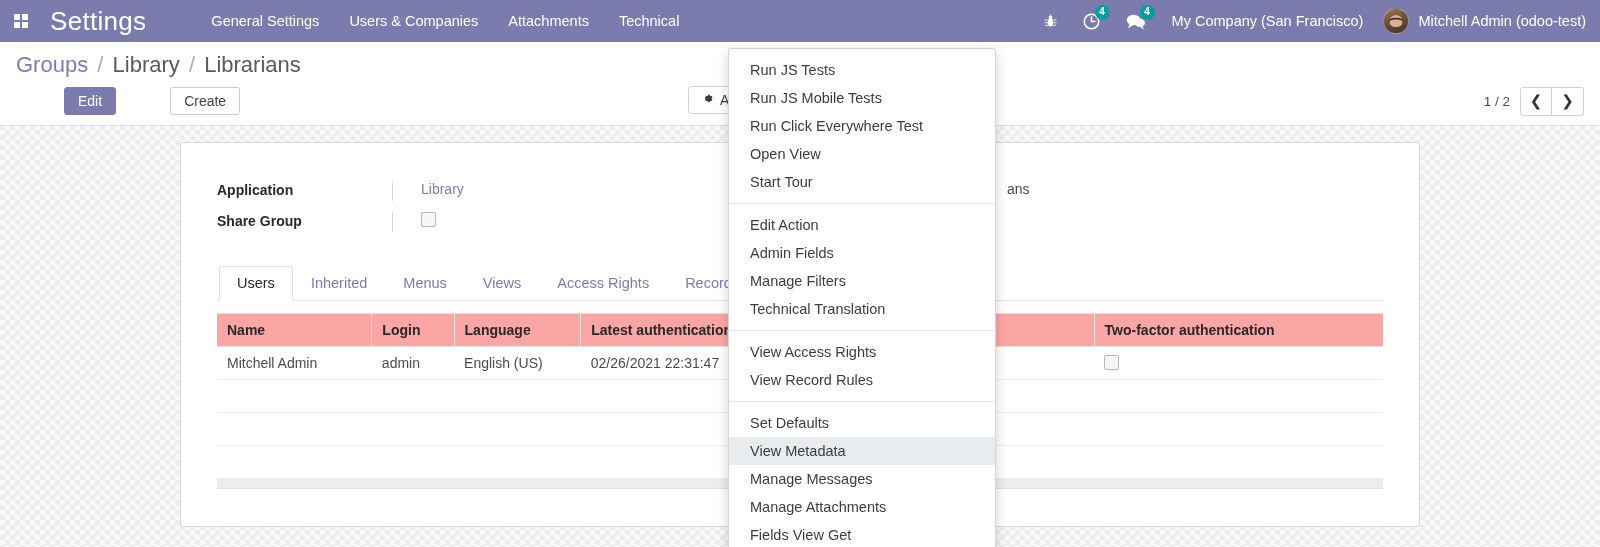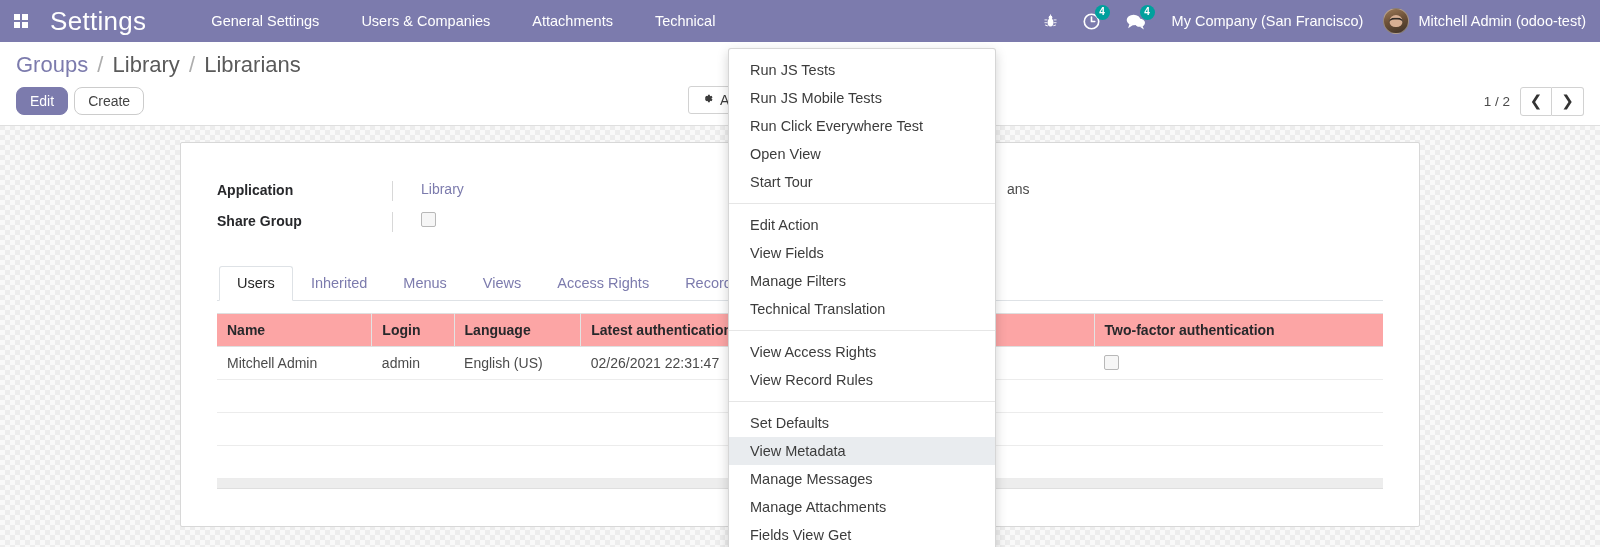--- a/index.html
+++ b/index.html
@@ -45,21 +45,21 @@
     font-size: 26px;
     font-weight: 300;
     margin-left: 16px;
     letter-spacing: 0.3px;
     white-space: nowrap;
   }
   .nav-menus {
     display: flex;
     align-items: center;
     margin-left: 52px;
-    gap: 16px;
+    gap: 4px;
   }
   .nav-menus .nav-item {
     font-size: 14.5px;
     padding: 6px 13px;
     white-space: nowrap;
     cursor: pointer;
     color: #fff;
   }
   .nav-right {
     margin-left: auto;
@@ -150,27 +150,28 @@
   .breadcrumb .crumb-text { color: #5a5a5a; }
   .cp-row {
     display: flex;
     align-items: center;
     position: relative;
     height: 30px;
   }
   .btn {
     font-size: 14px;
     padding: 4px 13px;
-    border-radius: 8px;
+    border-radius: 3px;
     border: 1px solid #ccc;
     background: #fff;
     color: #444;
     cursor: pointer;
     line-height: 18px;
     white-space: nowrap;
+    margin-left: 48px;
   }
   .btn-primary {
     background: #7c7bad;
     border-color: #7c7bad;
     color: #fff;
   }
   .cp-left { display: flex; gap: 6px; align-items: center; }
   .cp-center {
     position: absolute;
     left: 672px;
@@ -540,21 +541,21 @@
 <div class="dropdown-menu">
   <div class="dd-item">Run JS Tests</div>
   <div class="dd-item">Run JS Mobile Tests</div>
   <div class="dd-item">Run Click Everywhere Test</div>
   <div class="dd-item">Open View</div>
   <div class="dd-item">Start Tour</div>
 
   <div class="dd-divider"></div>
 
   <div class="dd-item">Edit Action</div>
-  <div class="dd-item">View Fields</div>
+  <div class="dd-item">Admin Fields</div>
   <div class="dd-item">Manage Filters</div>
   <div class="dd-item">Technical Translation</div>
 
   <div class="dd-divider"></div>
 
   <div class="dd-item">View Access Rights</div>
   <div class="dd-item">View Record Rules</div>
 
   <div class="dd-divider"></div>
 

